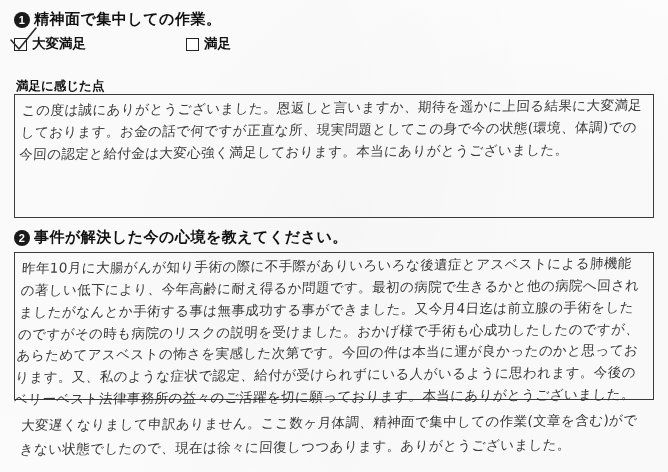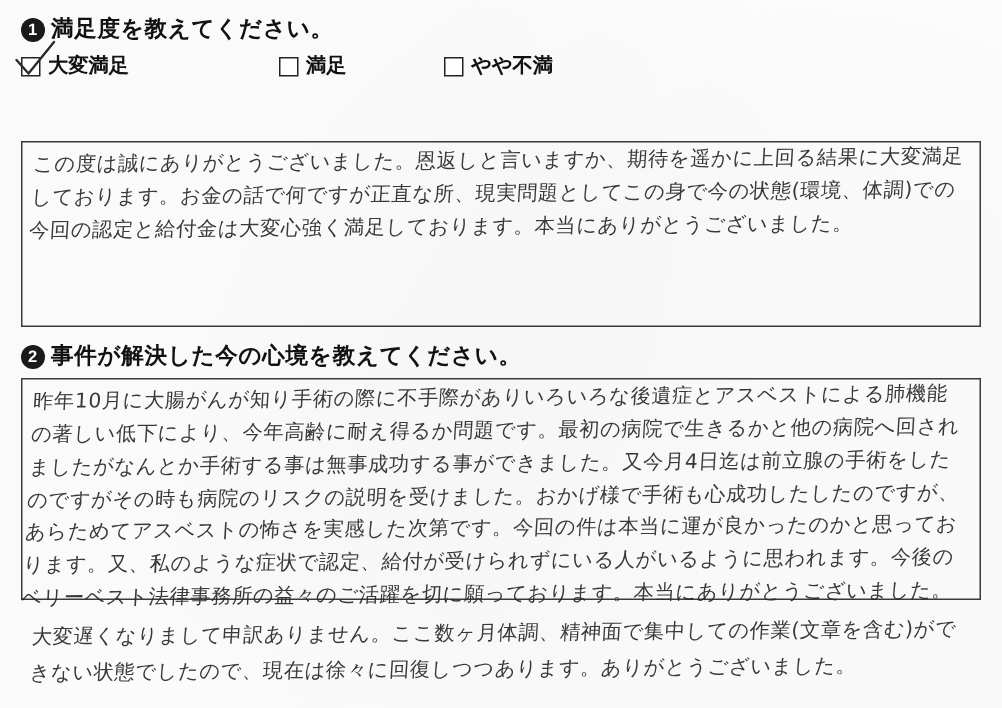--- a/index.html
+++ b/index.html
@@ -135,48 +135,45 @@
     line-height: 1.75;
   }
 </style>
 </head>
 <body>
 
 <div class="sheet">
 
   <div class="q-line" id="q1">
     <span class="q-num">1</span>
-    <span>満足度を教えてください。</span>
+    <span>精神面で集中しての作業。</span>
   </div>
 
   <div class="choices">
 
     <div class="choice c1">
       <span class="box"></span>
       <span>大変満足</span>
       <span class="checkmark">
         <svg width="30" height="26" viewBox="0 0 30 26">
           <path d="M2 14 L10 23 L27 2" stroke="#2b2b2b" stroke-width="1.6" fill="none" stroke-linecap="round" stroke-linejoin="round"></path>
         </svg>
       </span>
     </div>
 
     <div class="choice c2">
       <span class="box"></span>
       <span>満足</span>
     </div>
 
 
-    <div class="choice c4">
-      <span class="box"></span>
-      <span>やや不満</span>
-    </div>
 
   </div>
 
+  <div class="sub-label">満足に感じた点</div>
 
   <div class="hand-block bordered" id="hand1">
     <div class="hand-text">この度は誠にありがとうございました。恩返しと言いますか、期待を遥かに上回る結果に大変満足しております。お金の話で何ですが正直な所、現実問題としてこの身で今の状態(環境、体調)での今回の認定と給付金は大変心強く満足しております。本当にありがとうございました。</div>
   </div>
 
   <div class="q-line" id="q2">
     <span class="q-num">2</span>
     <span>事件が解決した今の心境を教えてください。</span>
   </div>
 

